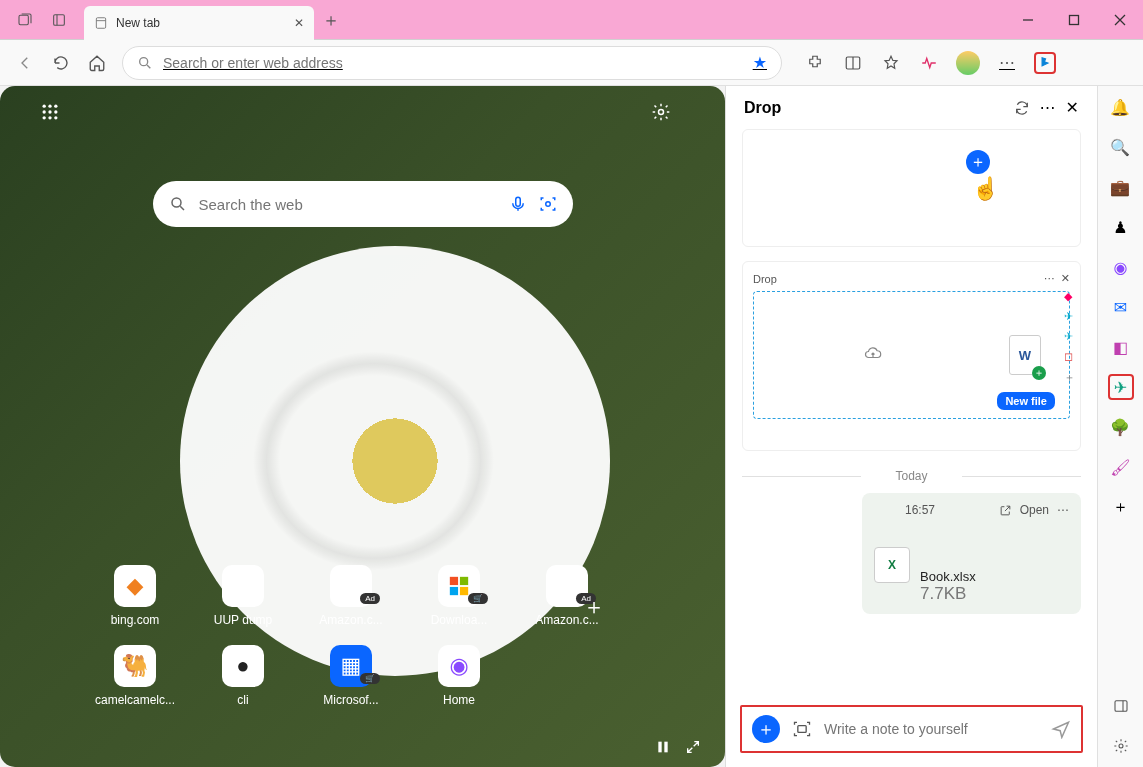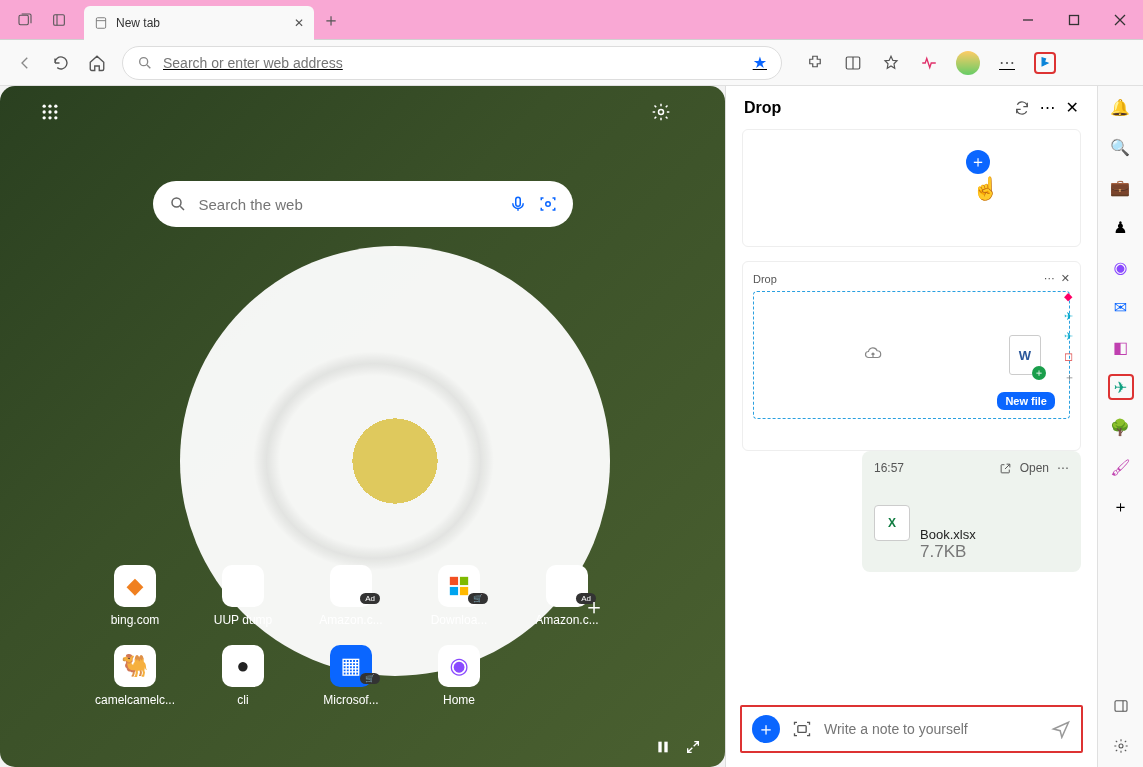--- a/index.html
+++ b/index.html
@@ -65,21 +65,21 @@
 .docicon .add{position:absolute; bottom:-6px; right:-6px; width:14px; height:14px; border-radius:50%; background:#1a9e4b; color:#fff; font-size:10px; display:flex; align-items:center; justify-content:center;}
 .newfile-badge{position:absolute; bottom:8px; right:14px; background:#0a66ff; color:#fff; font-size:11px; padding:3px 8px; border-radius:7px;font-weight:bold;}
 .cloud-icon-s{position:absolute; left:110px; top:52px; color:#888;}
 .side-mini{position:absolute; right:4px; top:28px; display:flex; flex-direction:column; gap:8px;}
 .side-mini span{width:12px; height:12px; font-size:11px;}
 .today-divider { text-align: center; font-size: 12px; color: #888; margin: 18px 0 10px; position:relative;}
 .today-divider:before, .today-divider:after{content:""; position:absolute; top:50%; width:35%; height:1px; background:#e0e0e0;}
 .today-divider:before{left:0;} .today-divider:after{right:0;}
 .file-card { background: #eef3ee; border-radius: 8px; padding: 10px 12px; margin-left:120px; }
 .file-card .row1 { display: flex; align-items: center; font-size: 12px; color: #555; gap: 8px; margin-bottom:8px;}
-.file-card .row1 .time{flex:1;}
+.file-card .row1 .time{flex:1;margin-left:31px;}
 .file-card .row2 { display: flex; align-items: center; gap: 10px; }
 .xls-icon { width: 36px; height: 36px; background: #fff; border: 1px solid #ccc; border-radius: 4px; display: flex; align-items: center; justify-content: center; color: #107c41; font-weight: bold; font-size: 12px; }
 .file-meta .name { font-size: 13px; color: #222; margin-top: 44px; }
 .file-meta .size { font-size: 17px; color: #777; }
 .drop-input-row { border: 2px solid #d33; border-radius: 2px; margin: 10px 14px 14px; padding: 8px 10px; display: flex; align-items: center; gap: 12px; }
 .drop-input-row .plusbtn { width: 28px; height: 28px; border-radius: 50%; background: #0a66ff; color: #fff; display: flex; align-items: center; justify-content: center; font-size: 18px; cursor:pointer;}
 .drop-input-row input { flex: 1; border: none; outline: none; font-size: 14px; color: #888; }
 
 
 .rightbar { position: absolute; top: 86px; right: 0; width: 46px; bottom: 0; background: #f9f9f9; border-left: 1px solid #e0e0e0; display: flex; flex-direction: column; align-items: center; padding: 8px 0; gap: 14px; }
@@ -338,20 +338,21 @@
         </div>
         <div class="side-mini">
           <span style="color:#f06">◆</span>
             <span style="color:#0ac">✈</span>
             <span style="color:#0ac;opacity:.9">✈</span>
             <span style="color:#d44">◻</span>
             <span style="color:#888">＋</span>
         </div>
       </div>
 
+      <div class="today-divider">Today</div>
 
       <div class="file-card">
         <div class="row1">
           <span class="time">16:57</span>
           <svg width="13" height="13" viewBox="0 0 24 24" fill="none" stroke="#555" stroke-width="1.8">
               <path d="M14 4h6v6M20 4l-9 9M19 14v5a1 1 0 0 1-1 1H5a1 1 0 0 1-1-1V6a1 1 0 0 1 1-1h5"></path>
             </svg>
           <span>Open</span>
           <span>⋯</span>
         </div>

